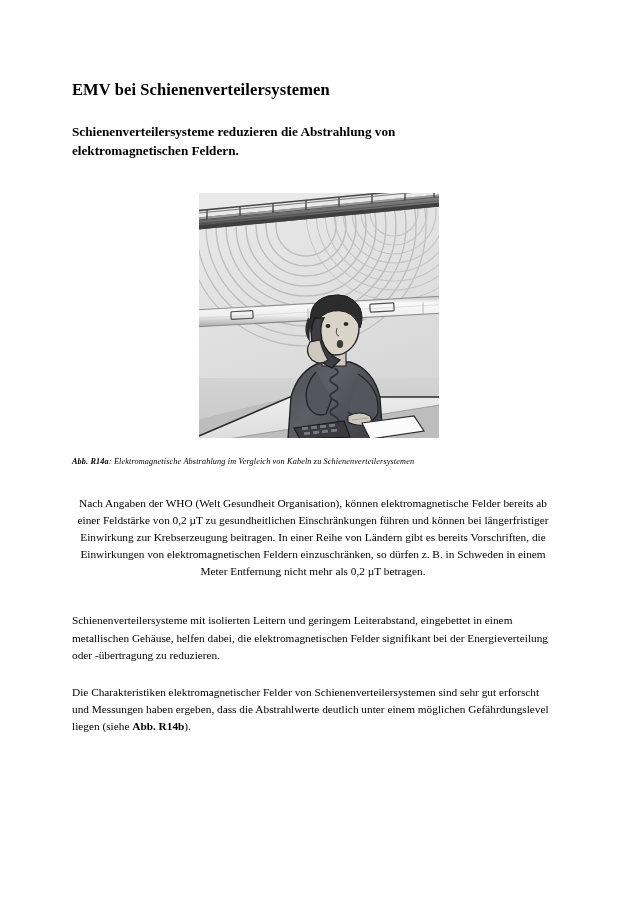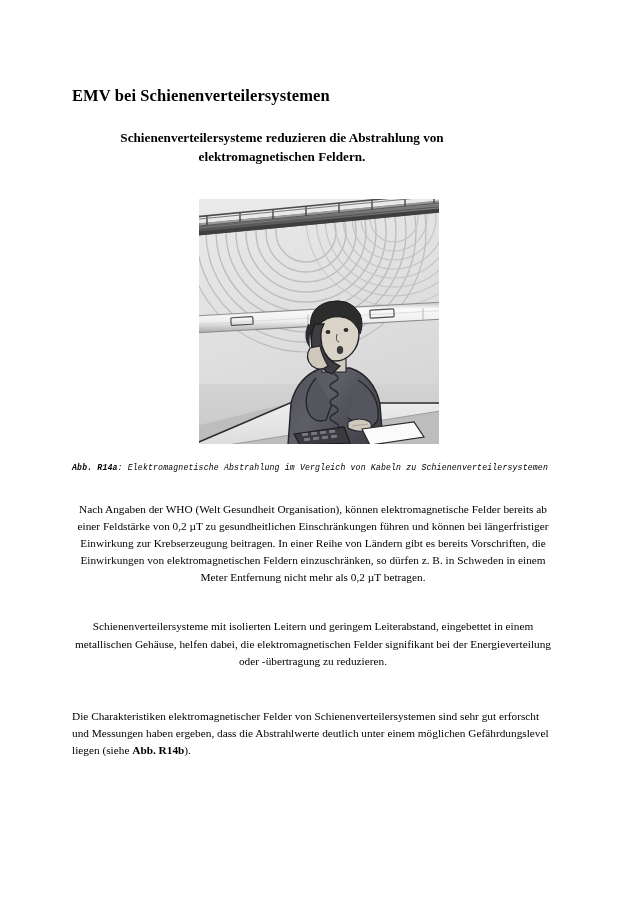--- a/index.html
+++ b/index.html
@@ -20,62 +20,61 @@
 
   .page {
     position: absolute;
     inset: 0;
     background: #ffffff;
   }
 
   .content {
     position: absolute;
     left: 72px;
-    top: 86px;
+    top: 80px;
     width: 496px;
   }
 
   
   .doc-title {
     font-family: "Liberation Serif", "DejaVu Serif", serif;
     font-size: 16.5px;
     font-weight: bold;
     letter-spacing: 0.1px;
     line-height: 1.2;
     margin: 0 0 22px 0;
   }
 
   .doc-subtitle {
     font-family: "Liberation Serif", "DejaVu Serif", serif;
     font-size: 13.2px;
     font-weight: bold;
     line-height: 1.45;
     margin: 0;
     width: 420px;
-    text-align: center;
   }
 
   
   .figure-block {
     margin-top: 32px;
   }
   .figure-wrap {
     width: 242px;
     height: 247px;
     margin: 0 auto 0 126px;
     position: relative;
   }
   .figure-svg {
     display: block;
     width: 242px;
     height: 247px;
   }
 
   .figure-caption {
-    font-family: Liberation Mono, monospace;
+    font-family: Liberation Serif, serif;
     font-size: 8.2px;
     font-style: italic;
     line-height: 1.4;
     margin: 17px 0 0 0;
     letter-spacing: 0.15px;
     white-space: nowrap;
   }
   .figure-caption .cap-label {
     font-weight: bold;
   }
@@ -83,22 +82,22 @@
   
   .body-par {
     font-family: "Liberation Serif", "DejaVu Serif", serif;
     font-size: 11.3px;
     line-height: 1.52;
     margin: 0;
     text-align: left;
   }
   .par-1 { margin-top: 27px; width: 482px; text-align: center; }
   .par-2 { margin-top: 30px; width: 482px; }
-  .par-3 { margin-top: 32px; width: 482px; text-align: center; }
-  .par-4 { margin-top: 38px; width: 482px; }
+  .par-3 { margin-top: 32px; width: 482px; }
+  .par-4 { margin-top: 20px; width: 482px; }
   .body-par b { font-weight: bold; }
 </style>
 </head>
 <body>
 
 <div class="page">
   <div class="content">
 
     <h1 class="doc-title">EMV bei Schienenverteilersystemen</h1>
 

